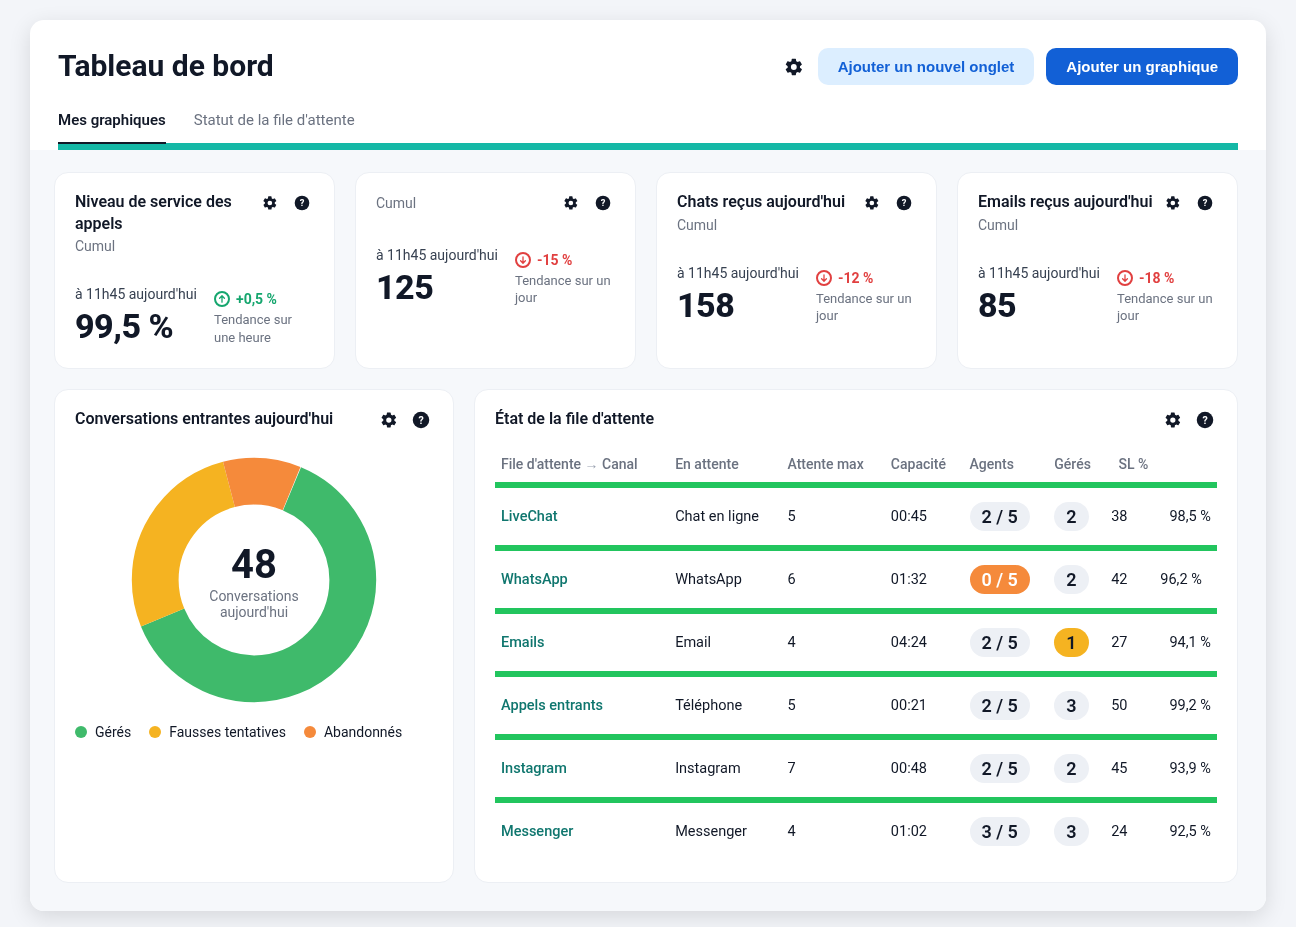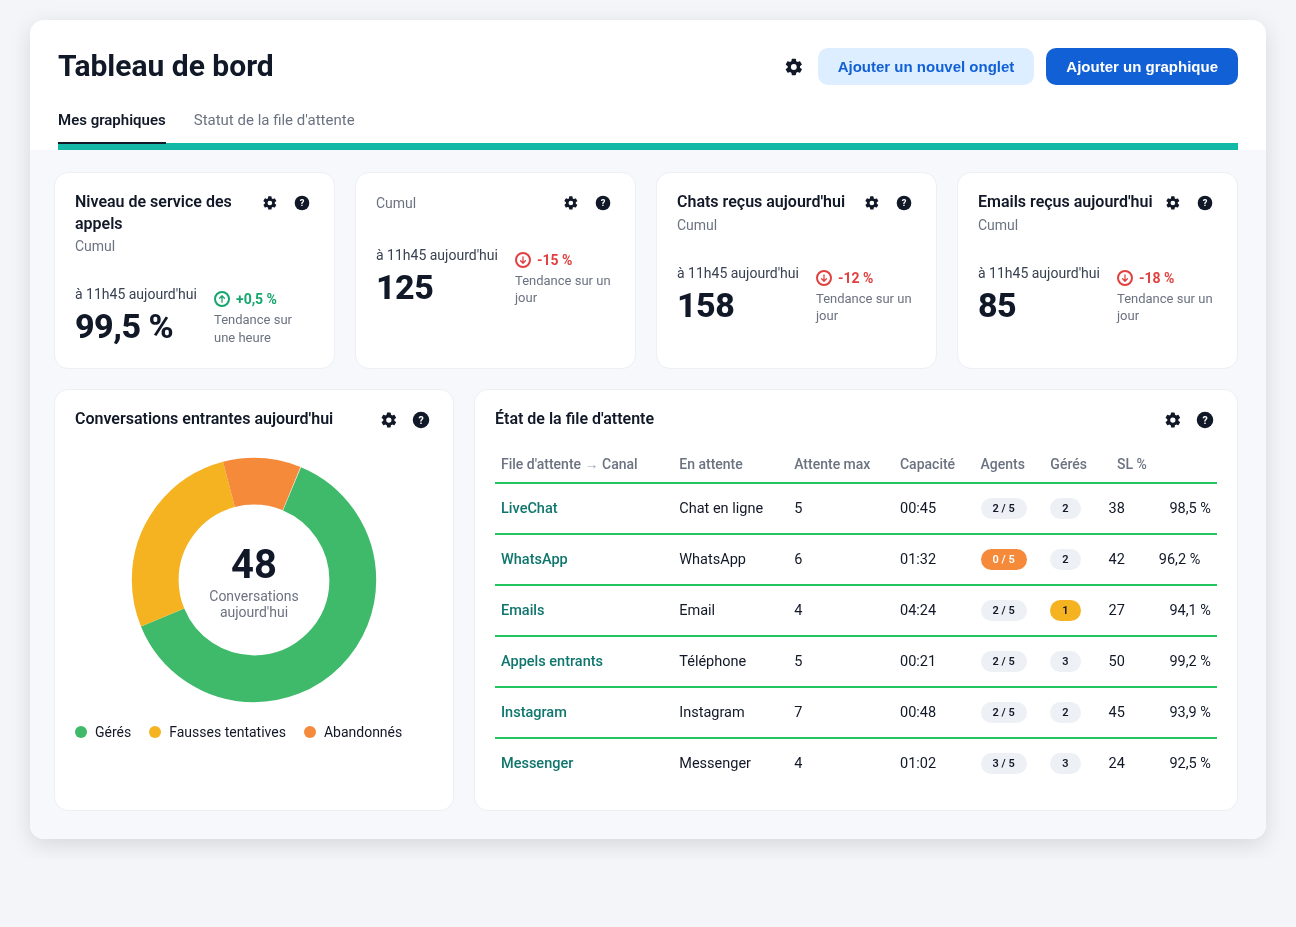--- a/index.html
+++ b/index.html
@@ -80,23 +80,23 @@
   .legend { display:flex; gap:18px; align-items:center; margin-top:14px; flex-wrap:wrap; }
   .legend-item { display:flex; align-items:center; gap:8px; font-size:14px; color:#111827; }
   .dot { width:12px; height:12px; border-radius:50%; }
   .donut-wrap { display:flex; align-items:center; justify-content:center; margin-top:18px; position:relative; }
   .donut-center { position:absolute; text-align:center; }
   .donut-center .big { font-size: 40px; font-weight: 700; color:#111827; }
   .donut-center .sm { font-size: 14px; color:#6b7280; }
   table { width:100%; border-collapse: collapse; margin-top: 14px; font-size: 14.5px; }
   th { text-align:left; color:#6b7280; font-weight:500; padding: 10px 6px; font-size:14px; }
   th .arrow { color:#9aa2b1; }
-  td { padding: 14px 6px; border-top: 2px solid #22c55e; color:#111827; }
+  td { padding: 14px 6px; border-top: 6px solid #22c55e; color:#111827; }
   td a { color:#0f766e; text-decoration:none; font-weight:500; }
-  .pill { display:inline-block; padding: 4px 12px; border-radius: 999px; background:#edf0f5; font-weight:600; font-size:11px; }
+  .pill { display:inline-block; padding: 4px 12px; border-radius: 999px; background:#edf0f5; font-weight:600; font-size:18px; }
   .pill.warn { background:#f58a3b; color:#fff; }
   .pill.amber { background:#f5b321; color:#111827; }
   .svg-gear, .svg-help { fill:#111827; }
   .trend-icon { width:16px; height:16px; border-radius:50%; border:2px solid currentColor; display:inline-flex; align-items:center; justify-content:center; }
   .trend-icon svg { width:8px; height:8px; }
 </style>
 </head>
 <body>
 
 <div class="app">

